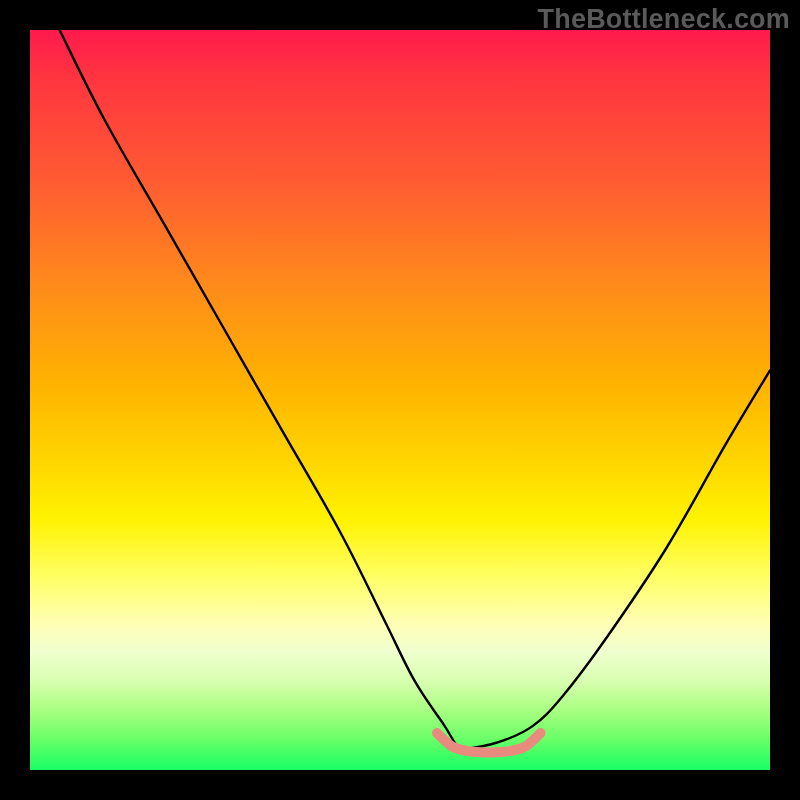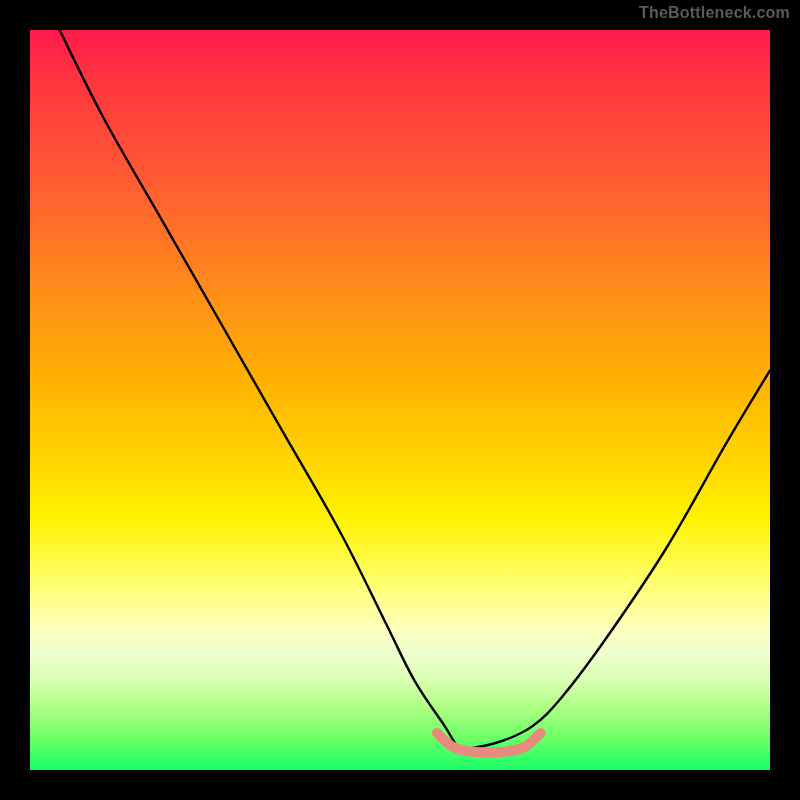--- a/index.html
+++ b/index.html
@@ -54,21 +54,21 @@
     left: 0;
     top: 0;
     width: 100%;
     height: 100%;
   }
   .watermark {
     position: absolute;
     top: 4px;
     right: 10px;
     color: #5a5a5a;
-    font-size: 16px;
+    font-size: 27px;
     font-weight: 600;
     letter-spacing: 0.2px;
     user-select: none;
   }
 </style>
 </head>
 <body>
 
 <div class="frame">
 

